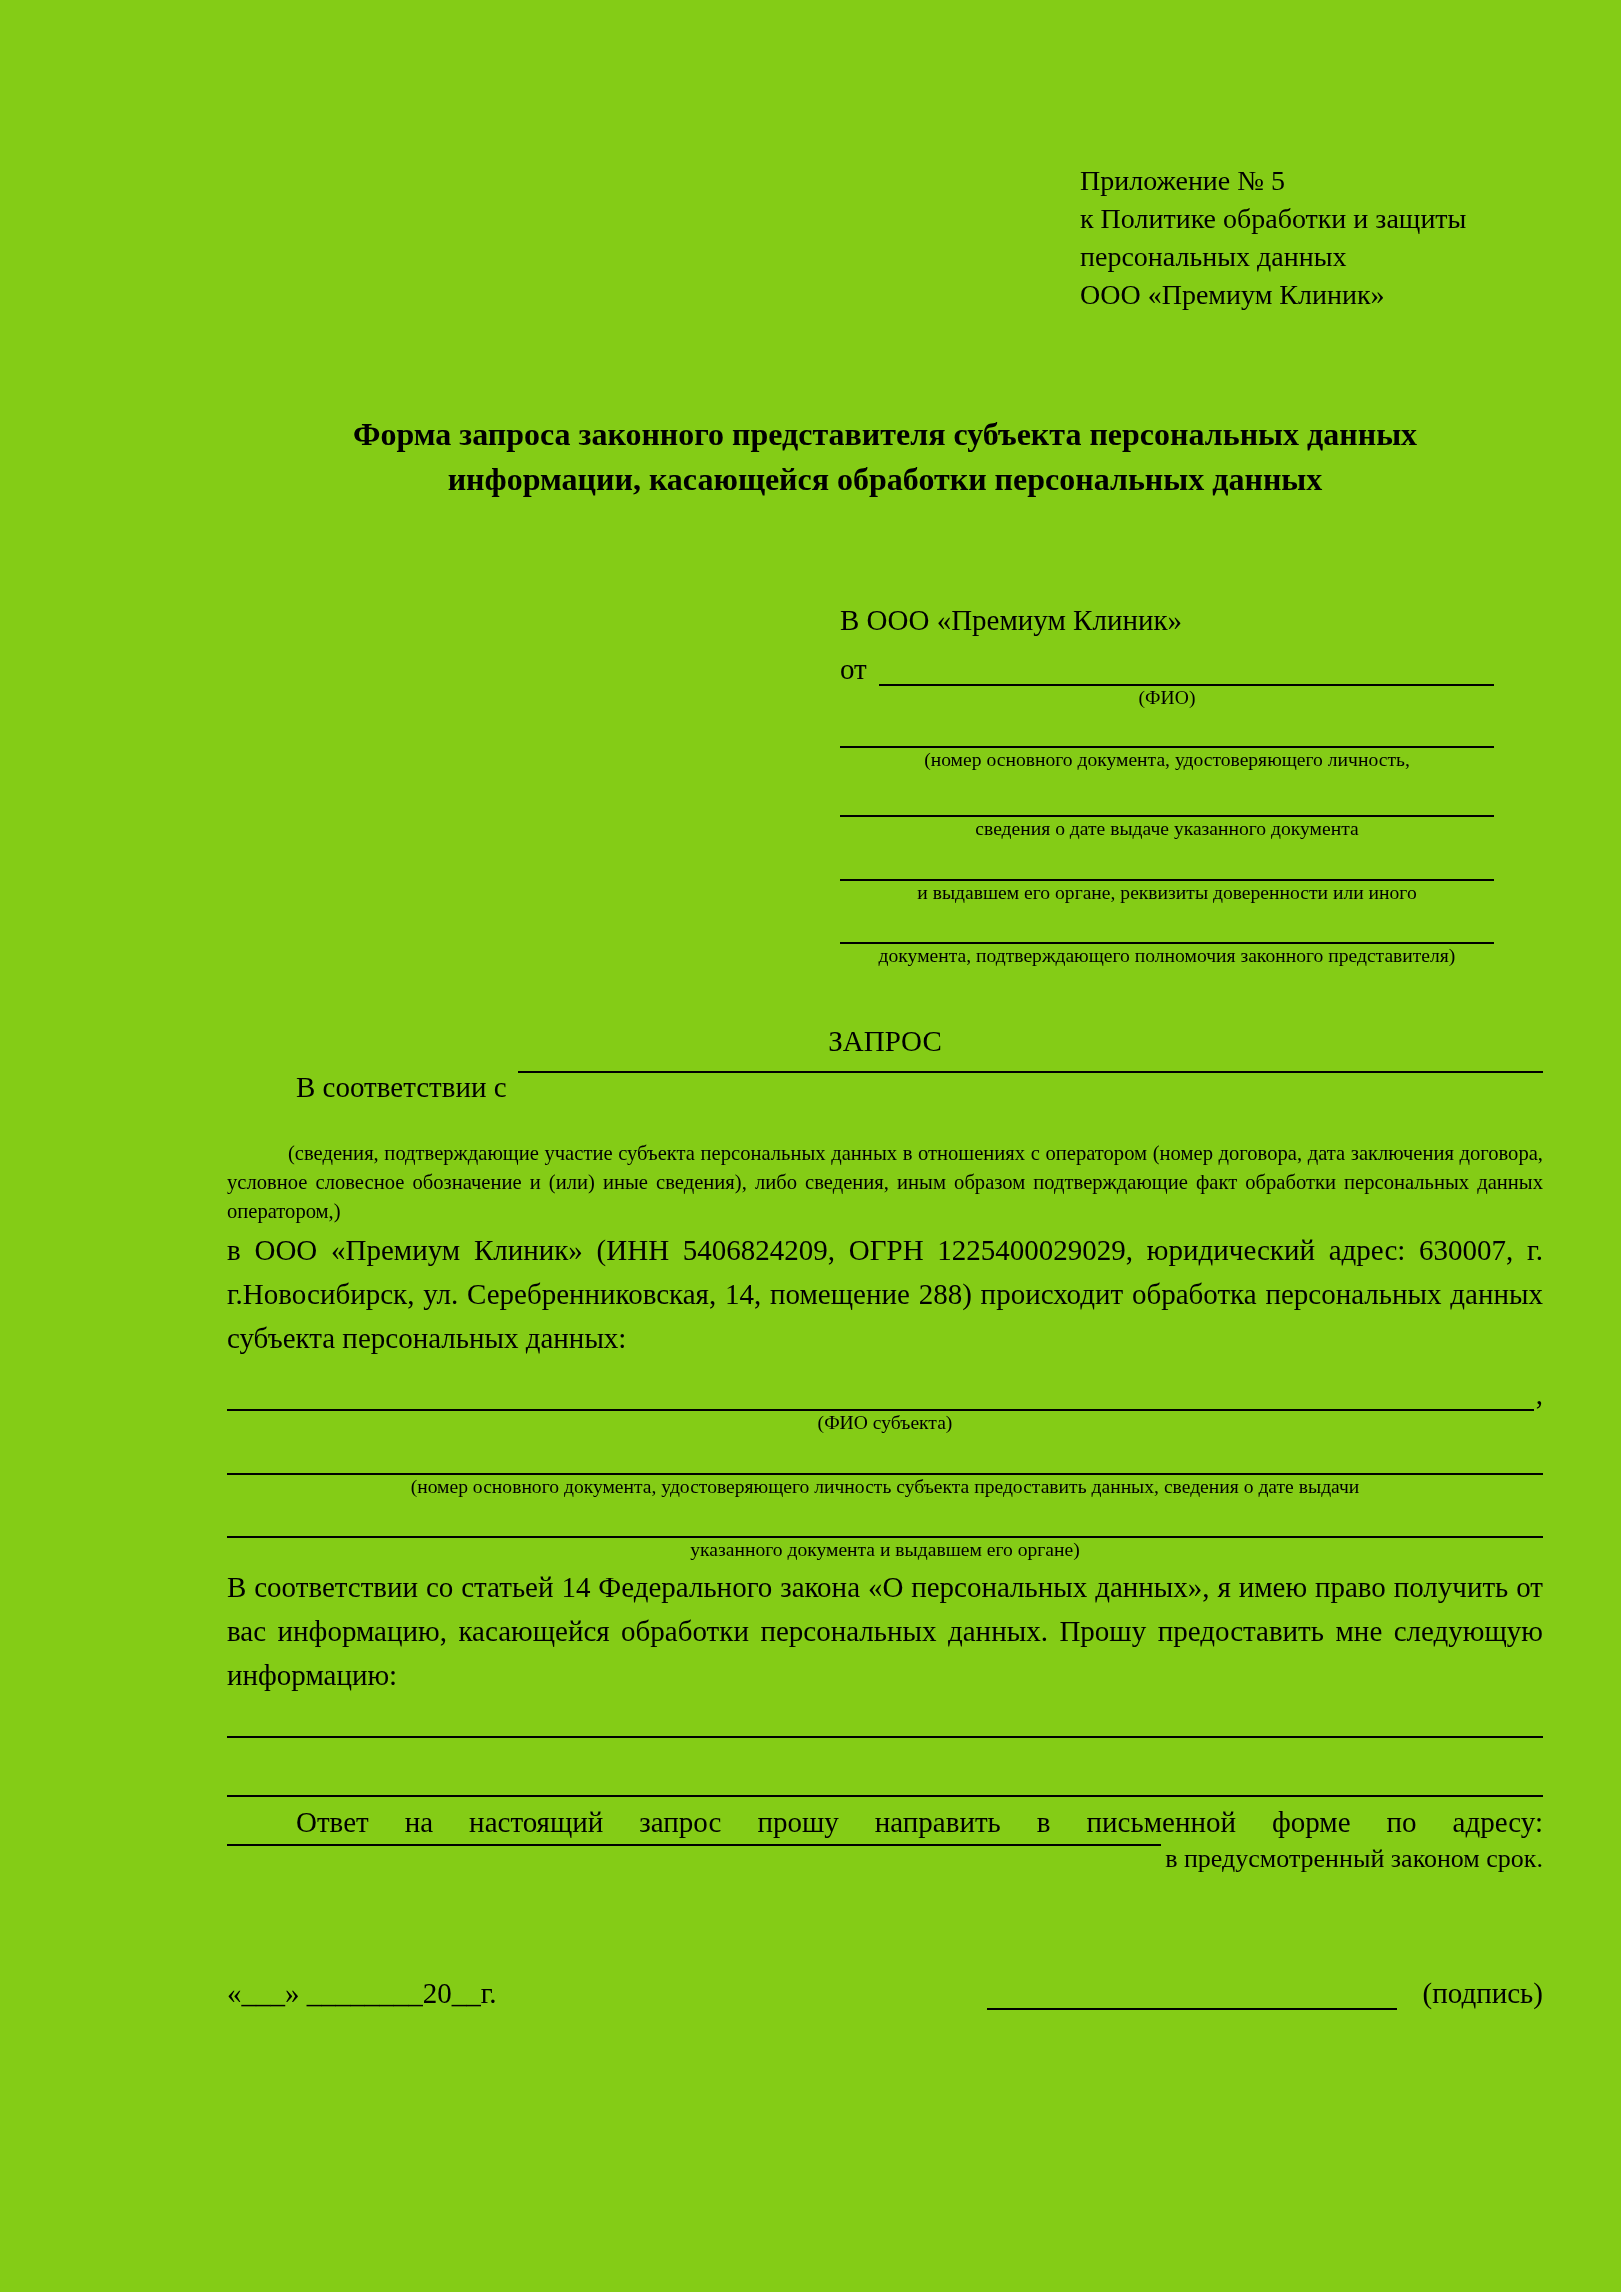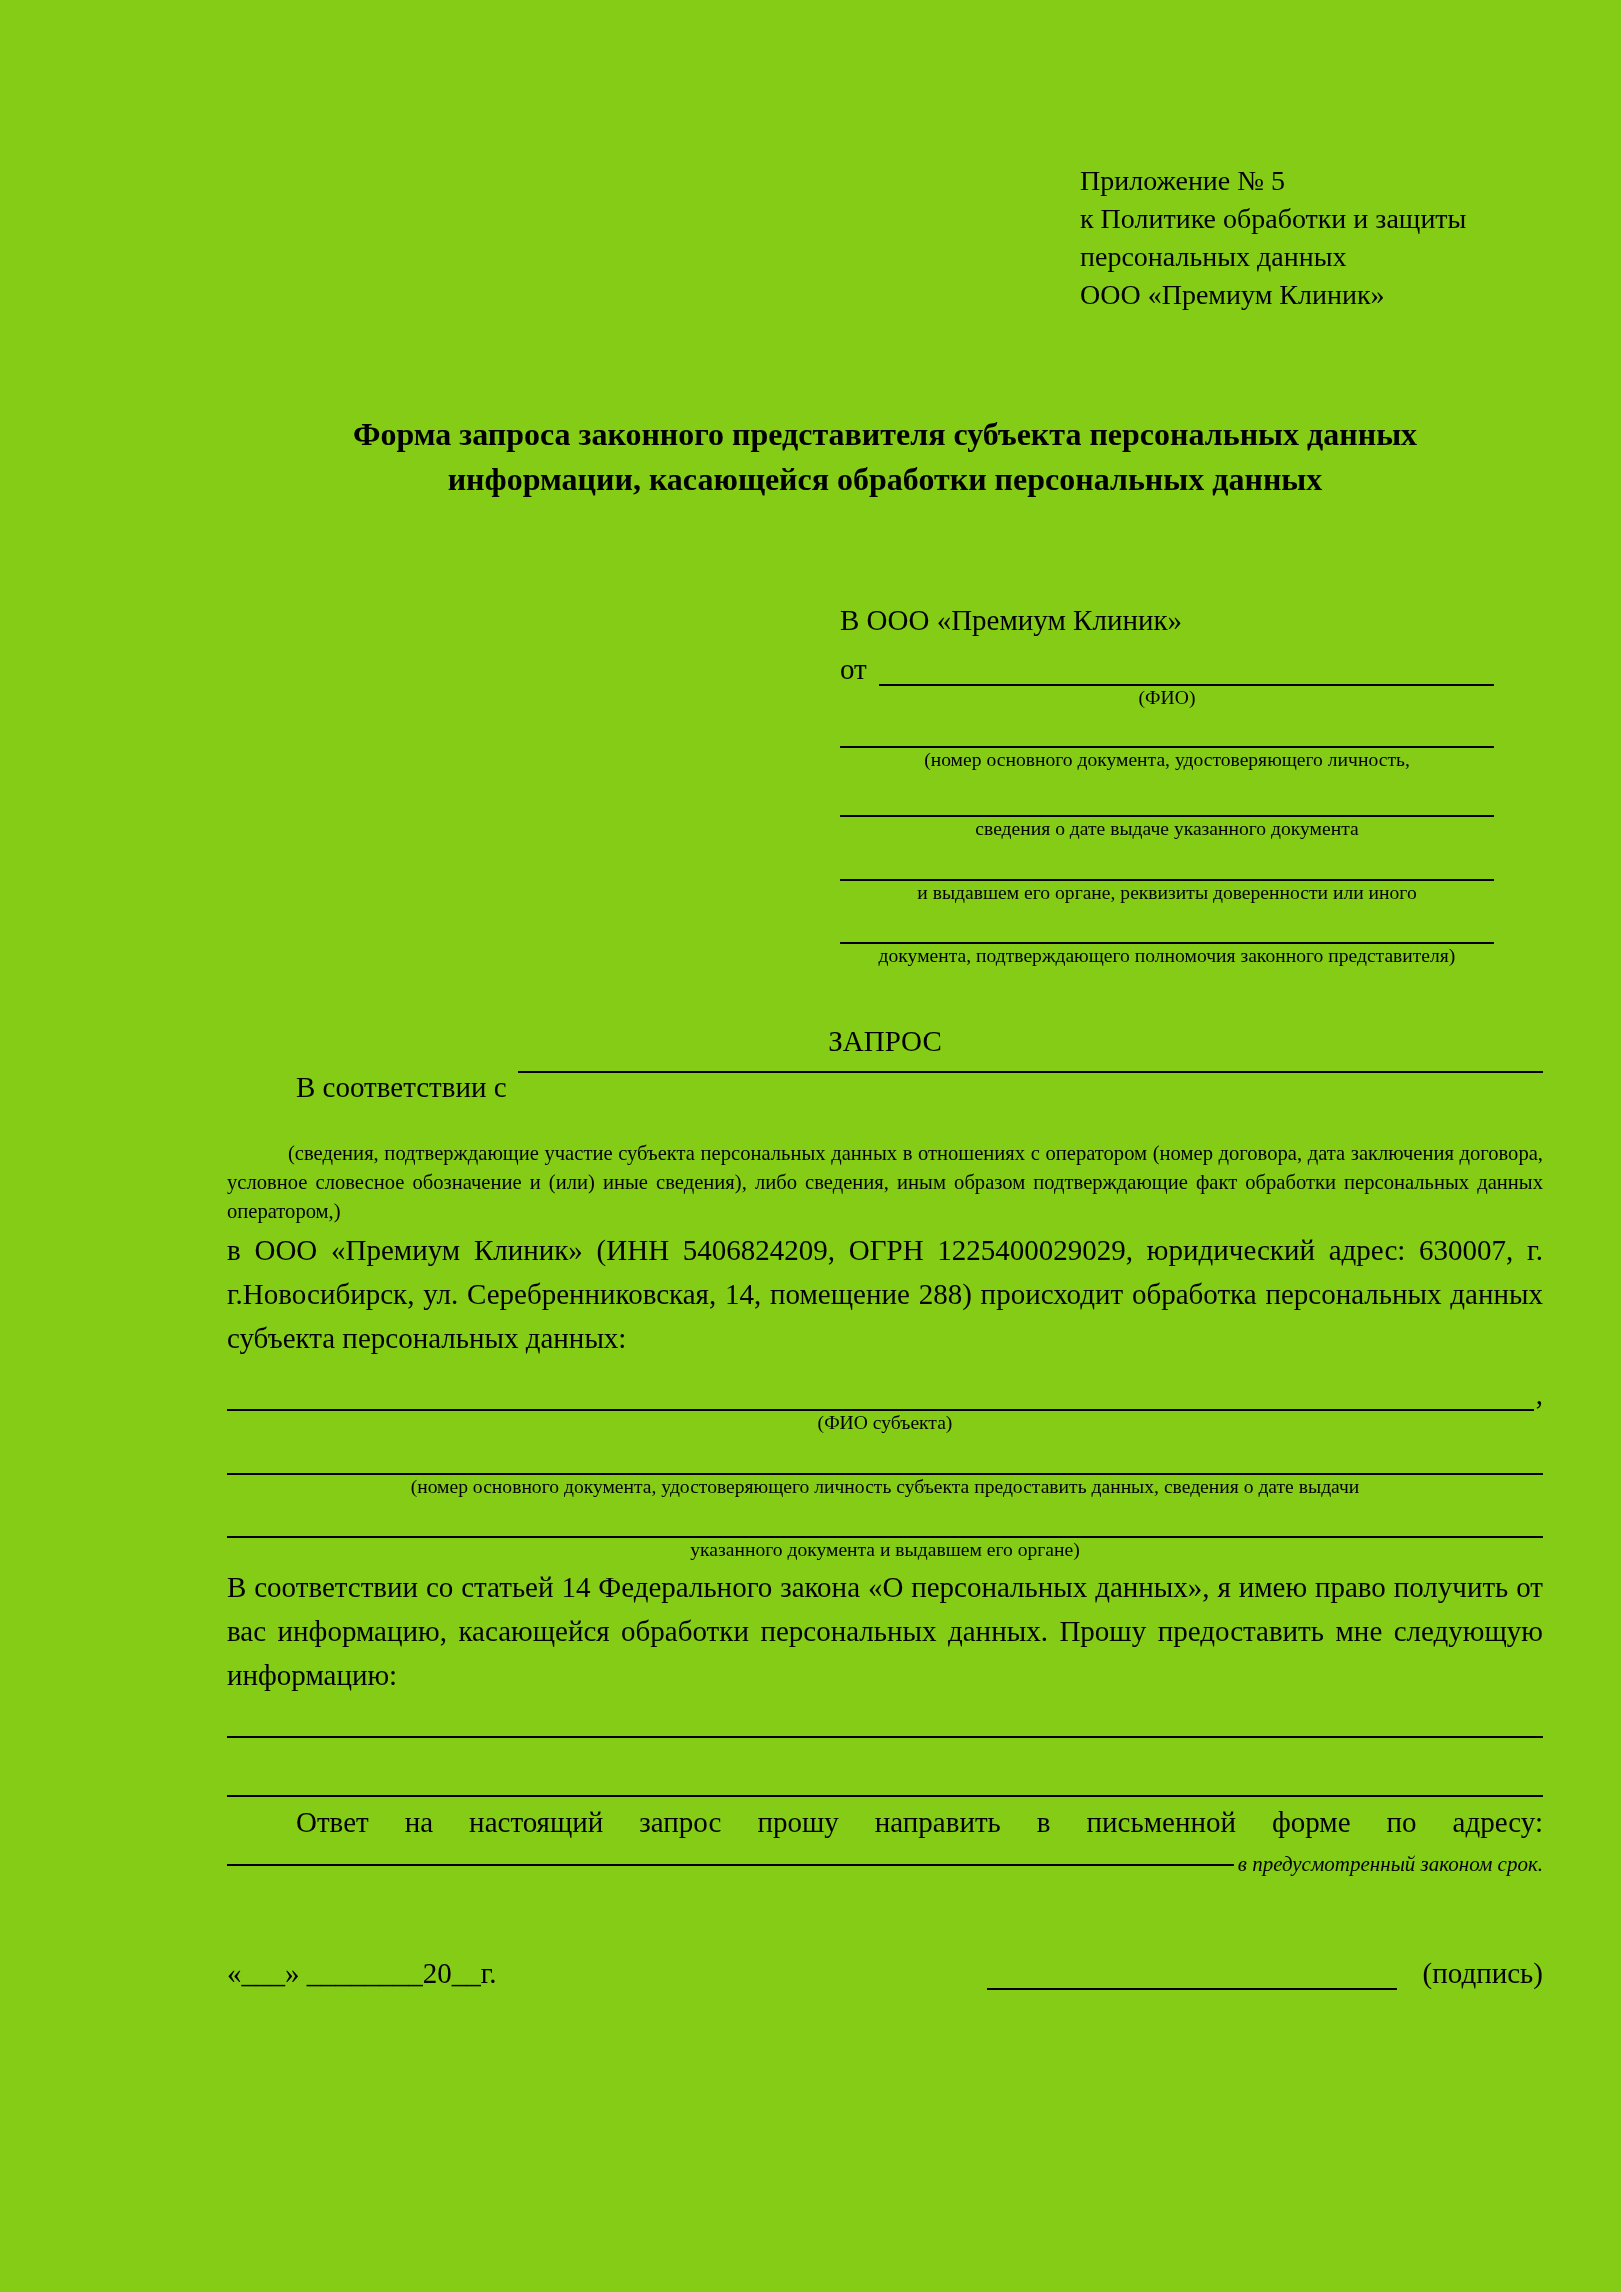--- a/index.html
+++ b/index.html
@@ -53,25 +53,25 @@
   .comma { padding-left: 2px; }
   .rights { margin-top: 3.9px; }
   .reply {
     margin-top: 3px;
     font-size: 29px;
     line-height: 44px;
     text-align: justify;
     text-align-last: justify;
     text-indent: 69px;
   }
-  .reply-row { display: flex; align-items: center; height: 41px; font-size: 21px; font-style: italic; }
+  .reply-row { display: flex; align-items: flex-start; height: 41px; font-size: 26px; }
   .reply-suffix { padding-left: 3.9px; white-space: nowrap; }
 
   
-  .footer { margin-top: 68px; display: flex; align-items: flex-end; justify-content: space-between; font-size: 29px; }
+  .footer { margin-top: 88px; display: flex; align-items: flex-end; justify-content: space-between; font-size: 29px; }
   .date { white-space: nowrap; }
   .sig-group { display: flex; align-items: flex-end; gap: 26px; }
   .sig-line { width: 410px; border-bottom: 2px solid #000; height: 35px; }
   .sig-cap { white-space: nowrap; }
 </style>
 </head>
 <body>
 
 <div class="page">
   <div class="content">

